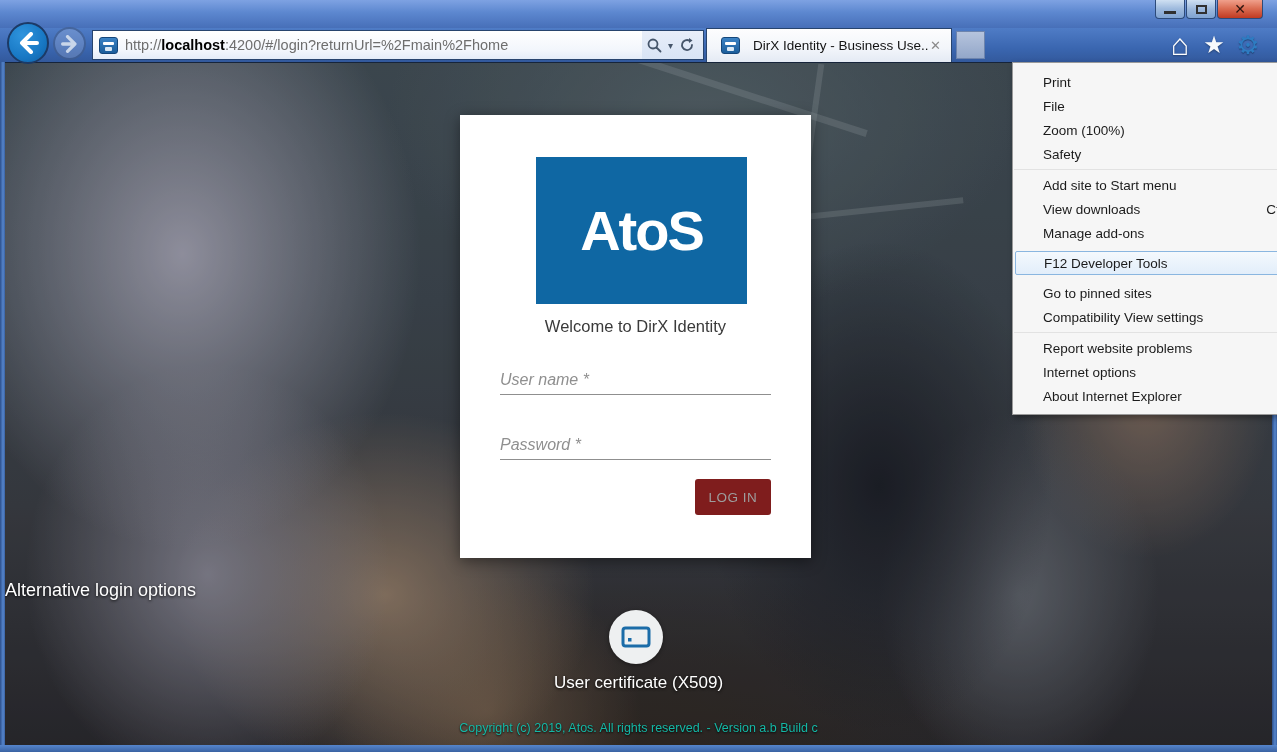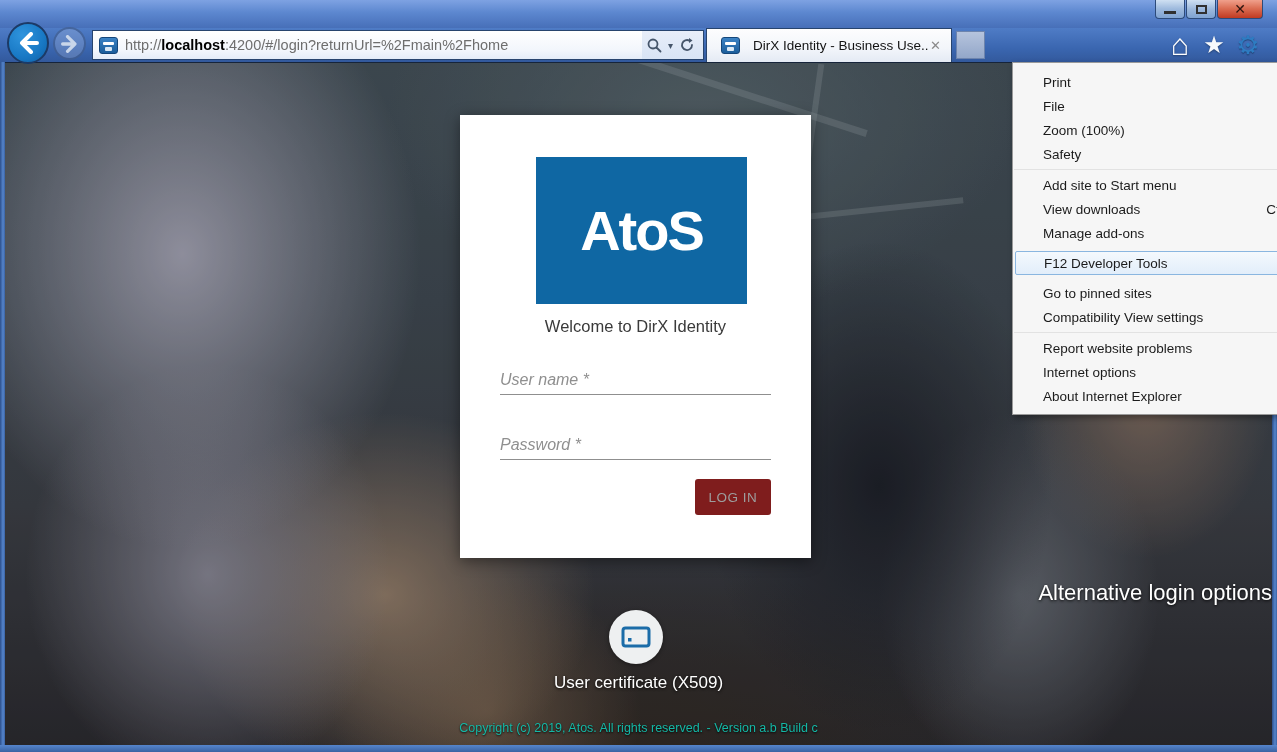--- a/index.html
+++ b/index.html
@@ -102,22 +102,22 @@
   .field { position:absolute; left:40px; width:271px; height:30px; border:none;
     border-bottom:1px solid #8f8f8f; background:transparent; font-size:16px;
     color:#333; outline:none; font-family:"Liberation Sans",sans-serif;font-style:italic; }
   .field::placeholder { color:#8f8f8f; opacity:1; }
   .user-field { top:250px; }
   .pass-field { top:315px; }
   .login-btn { position:absolute; left:235px; top:364px; width:76px; height:36px;
     background:#7f1d1d; border:none; border-radius:3px; color:#9d9d9d;
     font-size:13.5px; letter-spacing:0.5px; font-family:"Liberation Sans",sans-serif; }
 
-  .alt-title { position:absolute; left:0; top:517px; width:100%; text-align:right;
-    color:#fff; font-size:22px; text-shadow:0 1px 3px rgba(0,0,0,0.85); }
+  .alt-title { position:absolute; left:0; top:517px; width:100%; text-align:left;
+    color:#fff; font-size:18px; text-shadow:0 1px 3px rgba(0,0,0,0.85); }
   .cert-circle { position:absolute; left:604px; top:547px; width:54px; height:54px;
     border-radius:50%; background:#eef0f1; display:flex; align-items:center;
     justify-content:center; cursor:pointer; box-shadow:0 1px 4px rgba(0,0,0,0.4); }
   .cert-label { position:absolute; left:0; top:610px; width:100%; text-align:center;
     color:#fff; font-size:17px; text-shadow:0 1px 3px rgba(0,0,0,0.85); }
   .footer { position:absolute; left:0; top:658px; width:100%; text-align:center;
     color:#14b8a6; font-size:12.5px; text-shadow:0 1px 2px rgba(0,0,0,0.9); }
 
   
   .frame-left,.frame-right { position:absolute; top:62px; width:5px; height:690px;

